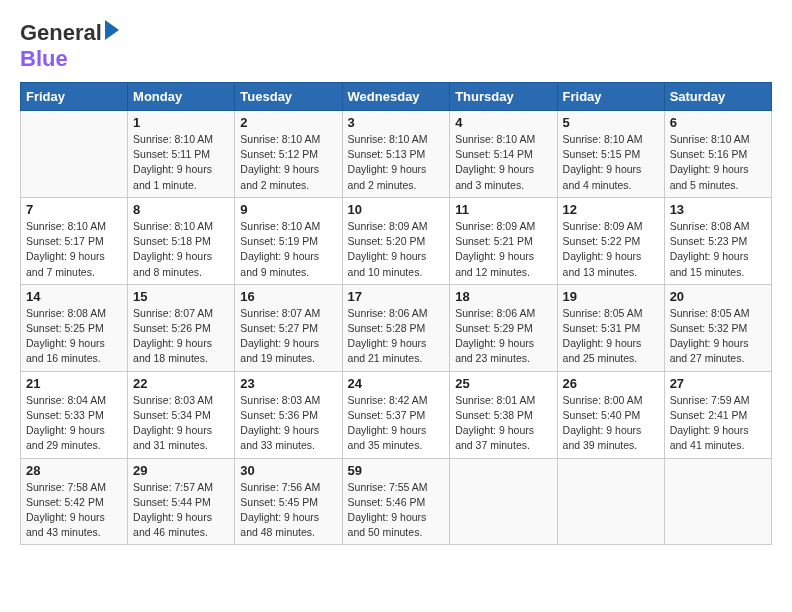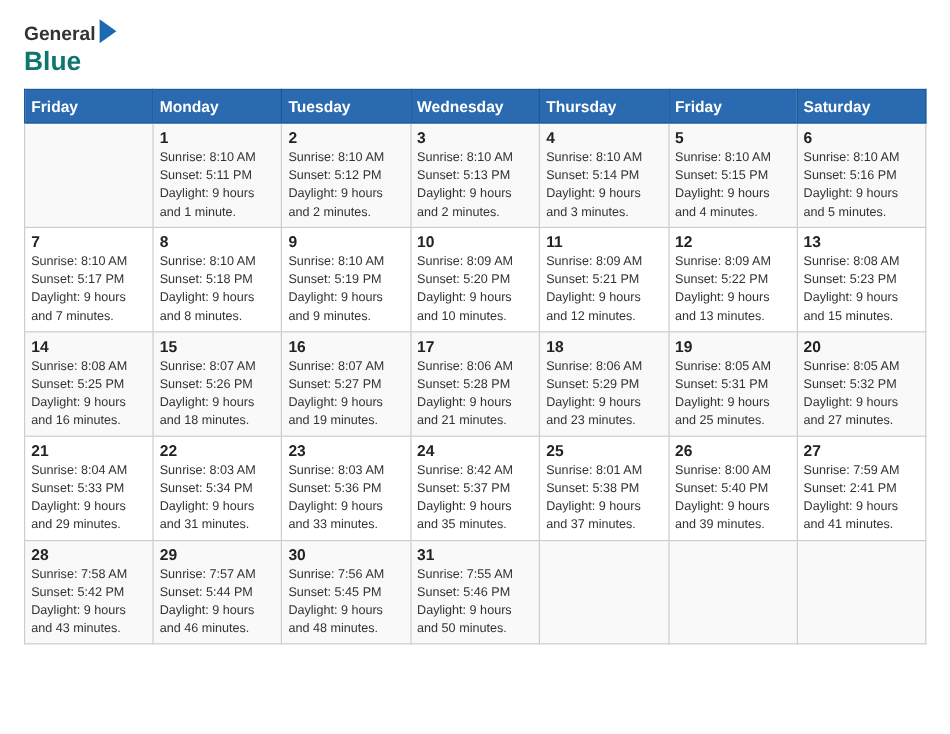--- a/index.html
+++ b/index.html
@@ -82,24 +82,24 @@
     }
     .empty-cell { background-color: #f9f9f9; }
   </style>
 </head>
 <body>
 
 <div class="header">
   <div class="logo">
     <div>
       <div style="display:flex;align-items:center;">
-        <span class="logo-general" style="font-size:16px;font-weight:bold;color:#333;">General</span>
+        <span class="logo-general" style="font-size:22px;font-weight:bold;color:#333;">General</span>
         <div class="logo-arrow"></div>
       </div>
-      <span class="logo-blue" style="font-size:22px;font-weight:bold;color:#0f766e;text-align:center;">Blue</span>
+      <span class="logo-blue" style="font-size:22px;font-weight:bold;color:#8b5cf6;text-align:center;">Blue</span>
     </div>
   </div>
   <div class="title-block">
     <div class="calendar-title"></div>
     <div class="calendar-subtitle"></div>
   </div>
 </div>
 
 <table>
   <thead>
@@ -328,21 +328,21 @@
 and 46 minutes.</div>
         </td>
         <td>
           <div class="day-number">30</div>
           <div class="day-info" style="white-space: pre-line;">Sunrise: 7:56 AM
 Sunset: 5:45 PM
 Daylight: 9 hours
 and 48 minutes.</div>
         </td>
         <td>
-          <div class="day-number">31</div>
+          <div class="day-number">59</div>
           <div class="day-info" style="white-space: pre-line;">Sunrise: 7:55 AM
 Sunset: 5:46 PM
 Daylight: 9 hours
 and 50 minutes.</div>
         </td>
         <td class="empty-cell"></td>
         <td class="empty-cell"></td>
         <td class="empty-cell"></td>
       </tr>
     </tbody>

